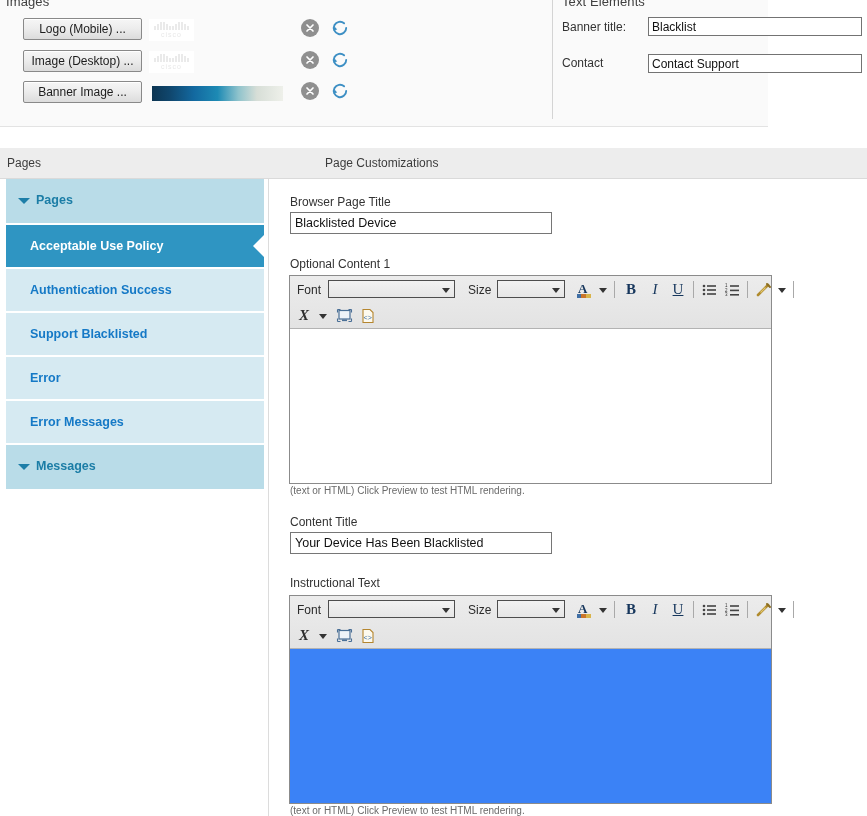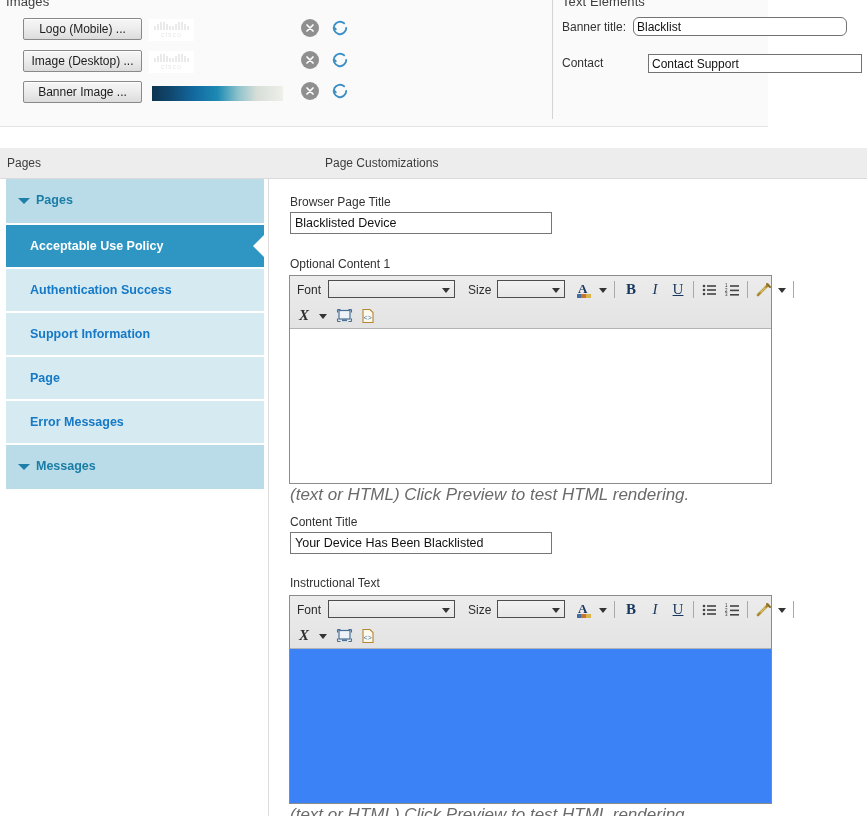--- a/index.html
+++ b/index.html
@@ -96,21 +96,21 @@
     font-size: 12px; color: #333; white-space: nowrap;
   }
   .txt-input {
     position: absolute; top: 0;
     height: 19px; width: 214px;
     border: 1px solid #737373; background: #fff;
     font-family: "Liberation Sans", sans-serif;
     font-size: 12px; color: #111;
     padding: 0 3px;
   }
-  #txt-row-0 .txt-input { left: 71px; border-radius: 6px; }
+  #txt-row-0 .txt-input { left: 86px; }
   #txt-row-1 .txt-input { left: 86px; top: 1px; }
 
   
   .headerbar {
     position: absolute; left: 0; top: 148px; width: 867px; height: 31px;
     background: #ededed; border-bottom: 1px solid #dadada;
   }
   .headerbar .hb-left {
     position: absolute; left: 7px; top: 8px;
     font-size: 12px; color: #3c3c3c;
@@ -175,22 +175,22 @@
     white-space: nowrap;
   }
   .text-input {
     position: absolute; height: 22px;
     border: 1px solid #767676; background: #fff;
     font-family: "Liberation Sans", sans-serif;
     font-size: 12.5px; color: #111;
     padding: 0 4px;
   }
   .hint {
-    position: absolute; font-size: 17px; color: #6a6a6a;
-    font-style: italic; white-space: nowrap;
+    position: absolute; font-size: 10px; color: #6a6a6a;
+    white-space: nowrap;
   }
 
   
   .editor { position: absolute; border: 1px solid #8b8b8b; background: #3b82f6; }
   .ed-toolbar {
     position: relative; height: 53px;
     background: linear-gradient(to bottom,#ececec 0%,#e3e3e3 100%);
     border-bottom: 1px solid #b3b3b3;
   }
   .tb-row { position: absolute; left: 0; width: 100%; height: 26px; }
@@ -359,25 +359,25 @@
     <div class="sb-item sb-child selected">
       <div class="sb-label">Acceptable Use Policy</div>
       <div class="notch"></div>
     </div>
 
     <div class="sb-item sb-child">
       <div class="sb-label">Authentication Success</div>
     </div>
 
     <div class="sb-item sb-child">
-      <div class="sb-label">Support Information</div>
+      <div class="sb-label">Support Blacklisted</div>
     </div>
 
     <div class="sb-item sb-child">
-      <div class="sb-label">Page</div>
+      <div class="sb-label">Error</div>
     </div>
 
     <div class="sb-item sb-child">
       <div class="sb-label">Error Messages</div>
     </div>
 
     <div class="sb-item sb-group">
       <div class="sb-arrow"></div>
       <div class="sb-label">Messages</div>
     </div>

